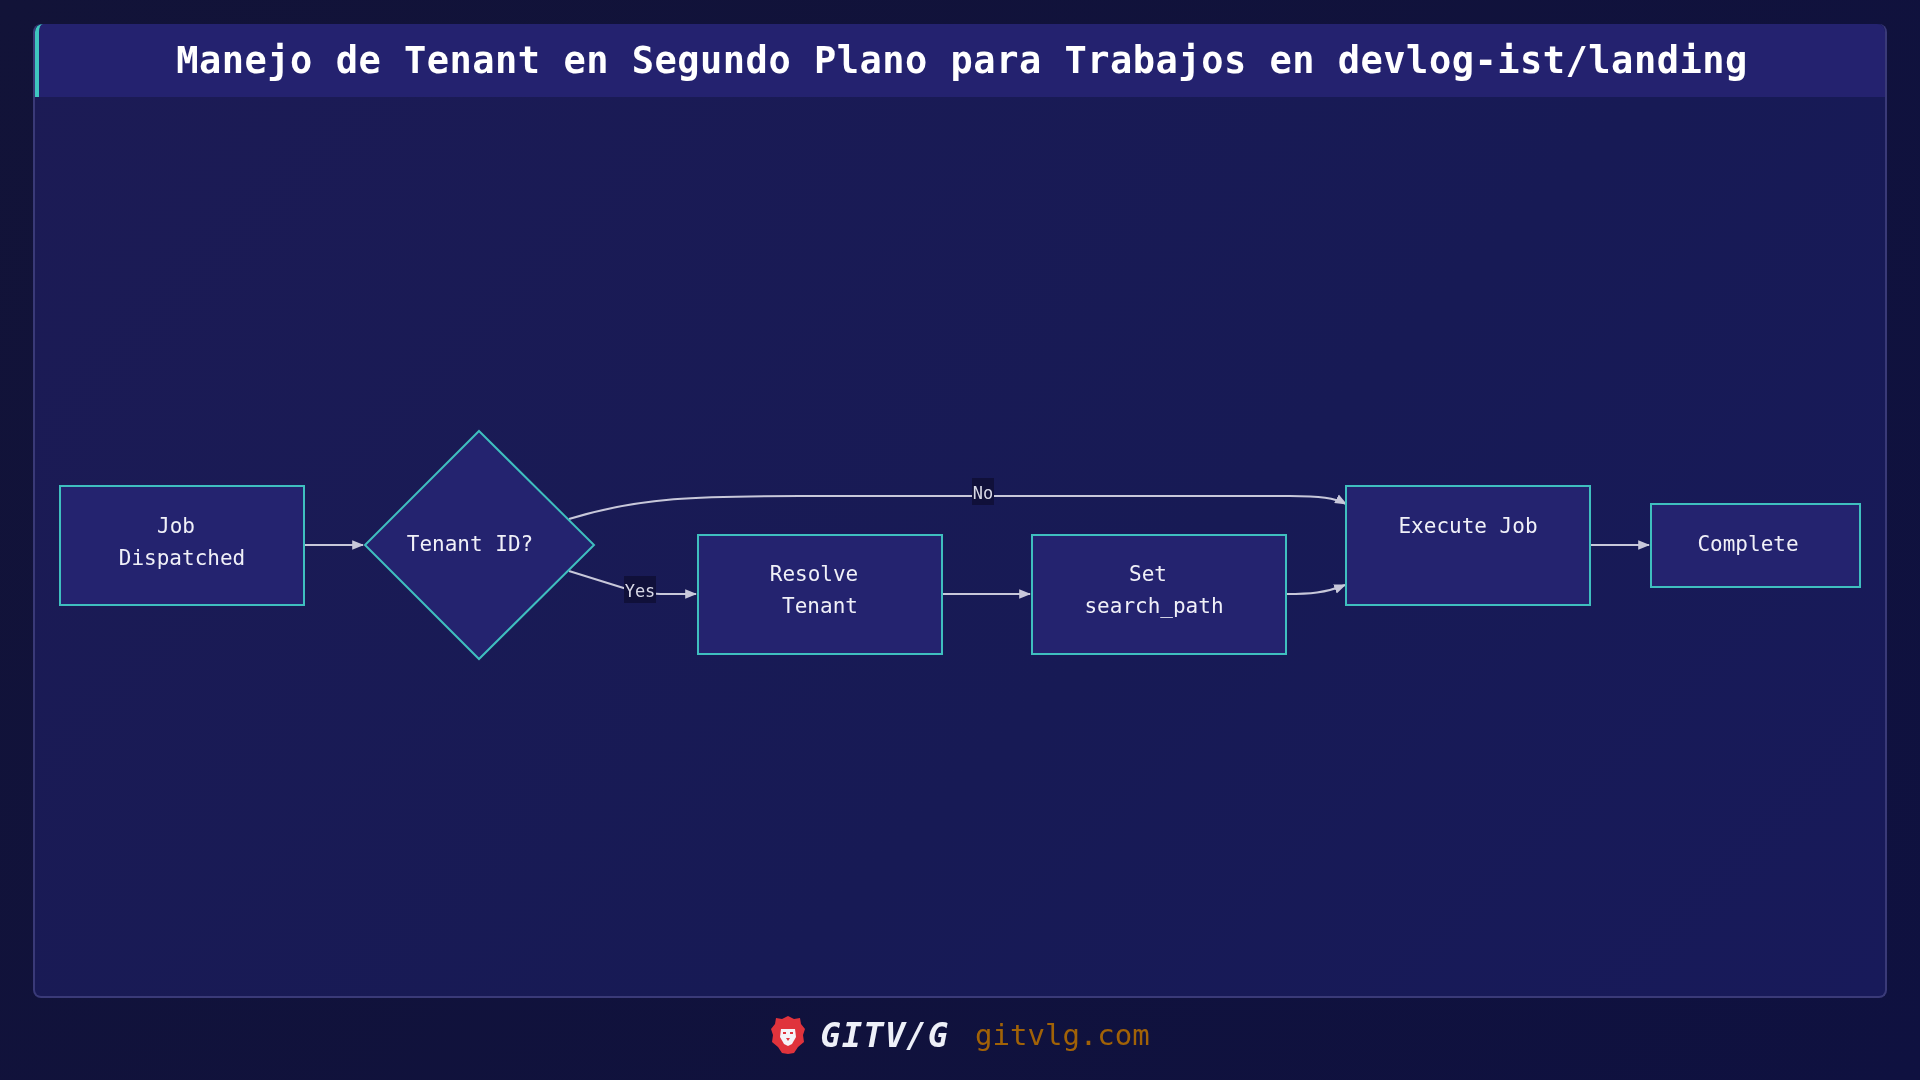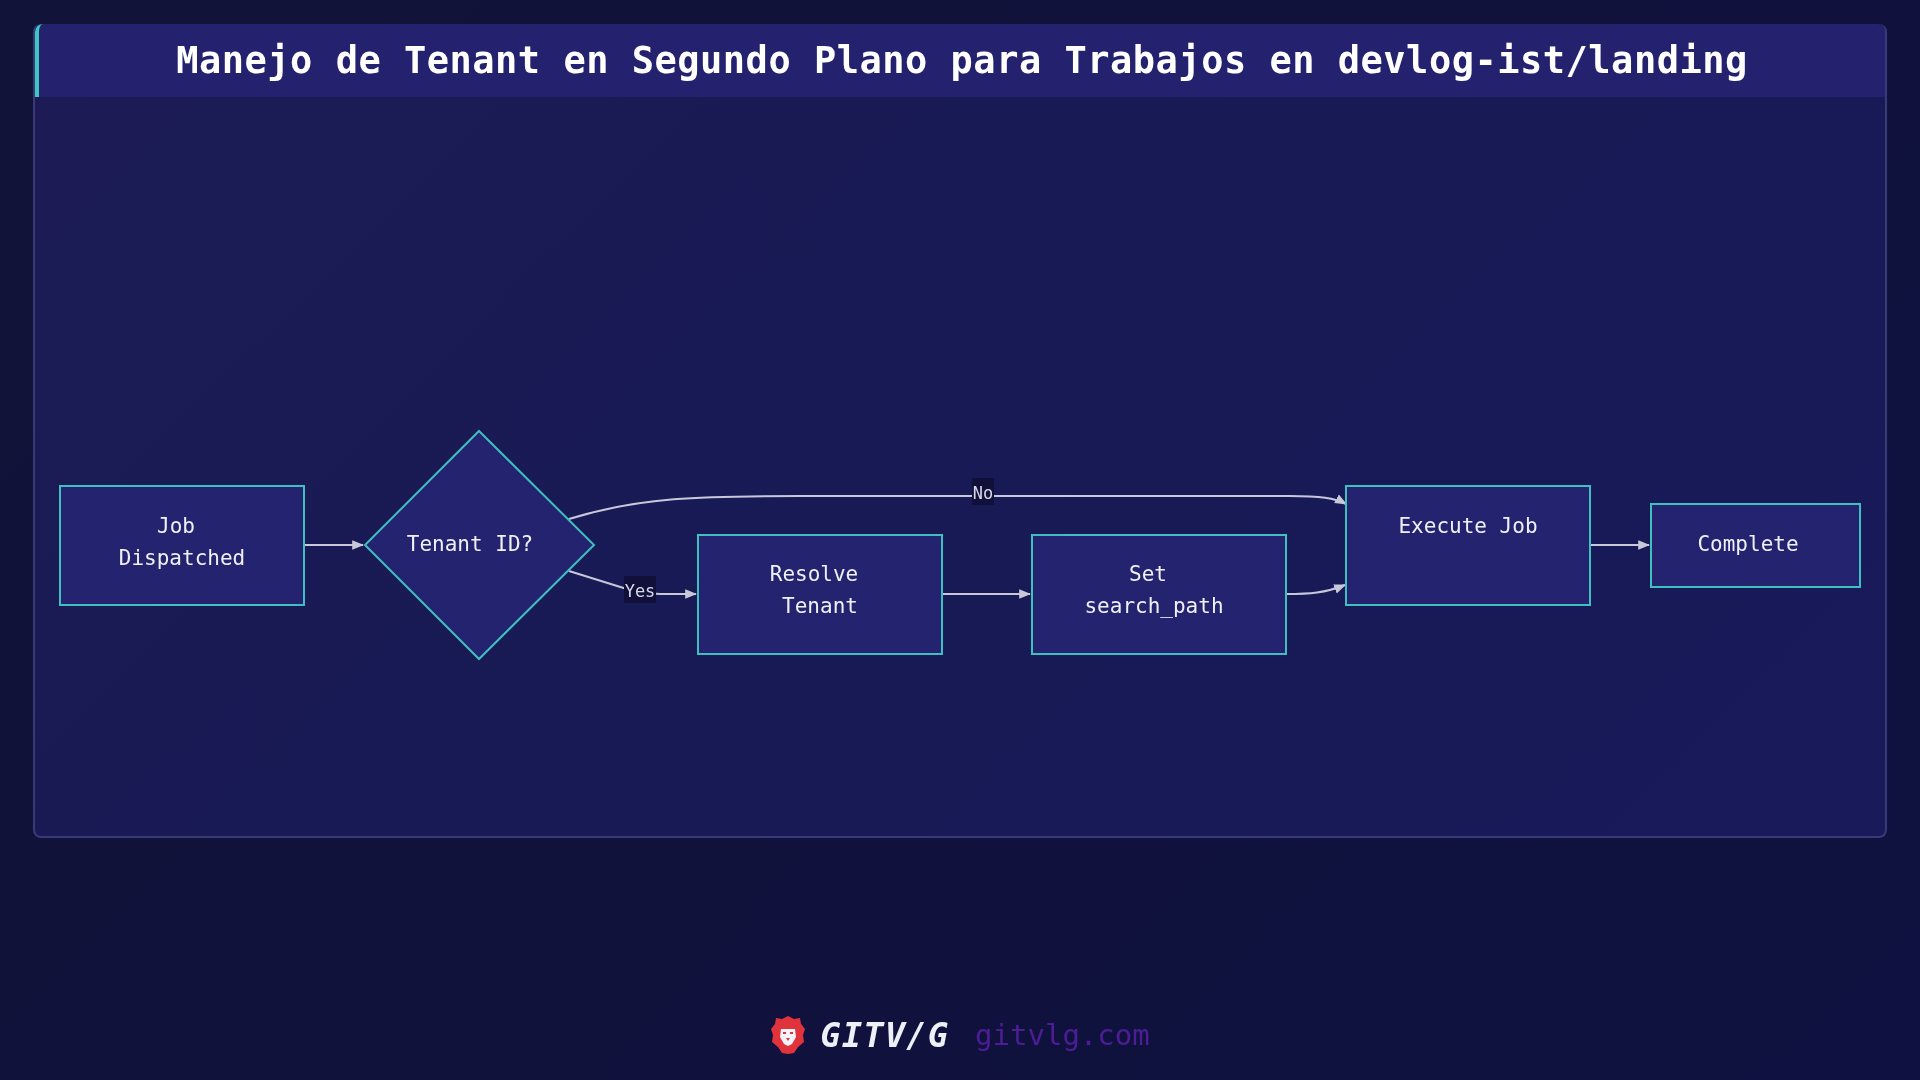--- a/index.html
+++ b/index.html
@@ -3,21 +3,21 @@
 <meta charset="utf-8">
 <style>
   html, body { margin:0; padding:0; }
   body {
     width:1920px; height:1080px; overflow:hidden;
     background: linear-gradient(135deg, #121338 0%, #0f1140 100%);
     font-family: "DejaVu Sans Mono", "Liberation Mono", monospace;
     position:relative;
   }
   .panel {
-    position:absolute; left:33px; top:24px; width:1854px; height:814px;
+    position:absolute; left:33px; top:24px; width:1854px; height:974px;
     box-sizing:border-box;
     border:2px solid #3a3a78; border-top:none;
     border-radius:8px;
     background: linear-gradient(135deg, #1c1b55 0%, #171a55 60%, #181a5a 100%);
     overflow:hidden;
   }
   .titlebar {
     position:absolute; left:0; top:0; right:0; height:73px;
     background:#24226f;
     border-left:4px solid #3fc6c0;
@@ -40,21 +40,21 @@
   .footer {
     position:absolute; left:0; right:0; top:1010px; height:50px;
     display:flex; align-items:center; justify-content:center; gap:14px;
   }
   .brand {
     color:#eef0f8; font-weight:bold; font-style:italic; font-size:34px;
     font-family: "DejaVu Sans Mono", "Liberation Mono", monospace;
     letter-spacing:1px;
   }
   .site {
-    color:#4c1d95; font-size:29px; margin-left:12px;
+    color:#a16207; font-size:29px; margin-left:12px;
     font-family: "DejaVu Sans Mono", "Liberation Mono", monospace;
   }
   .logo { width:36px; height:40px; display:inline-block; }
 </style>
 </head>
 <body>
 
 <div class="panel">
   <div class="titlebar">
     <span class="title">Manejo de Tenant en Segundo Plano para Trabajos en devlog-ist/landing</span>

